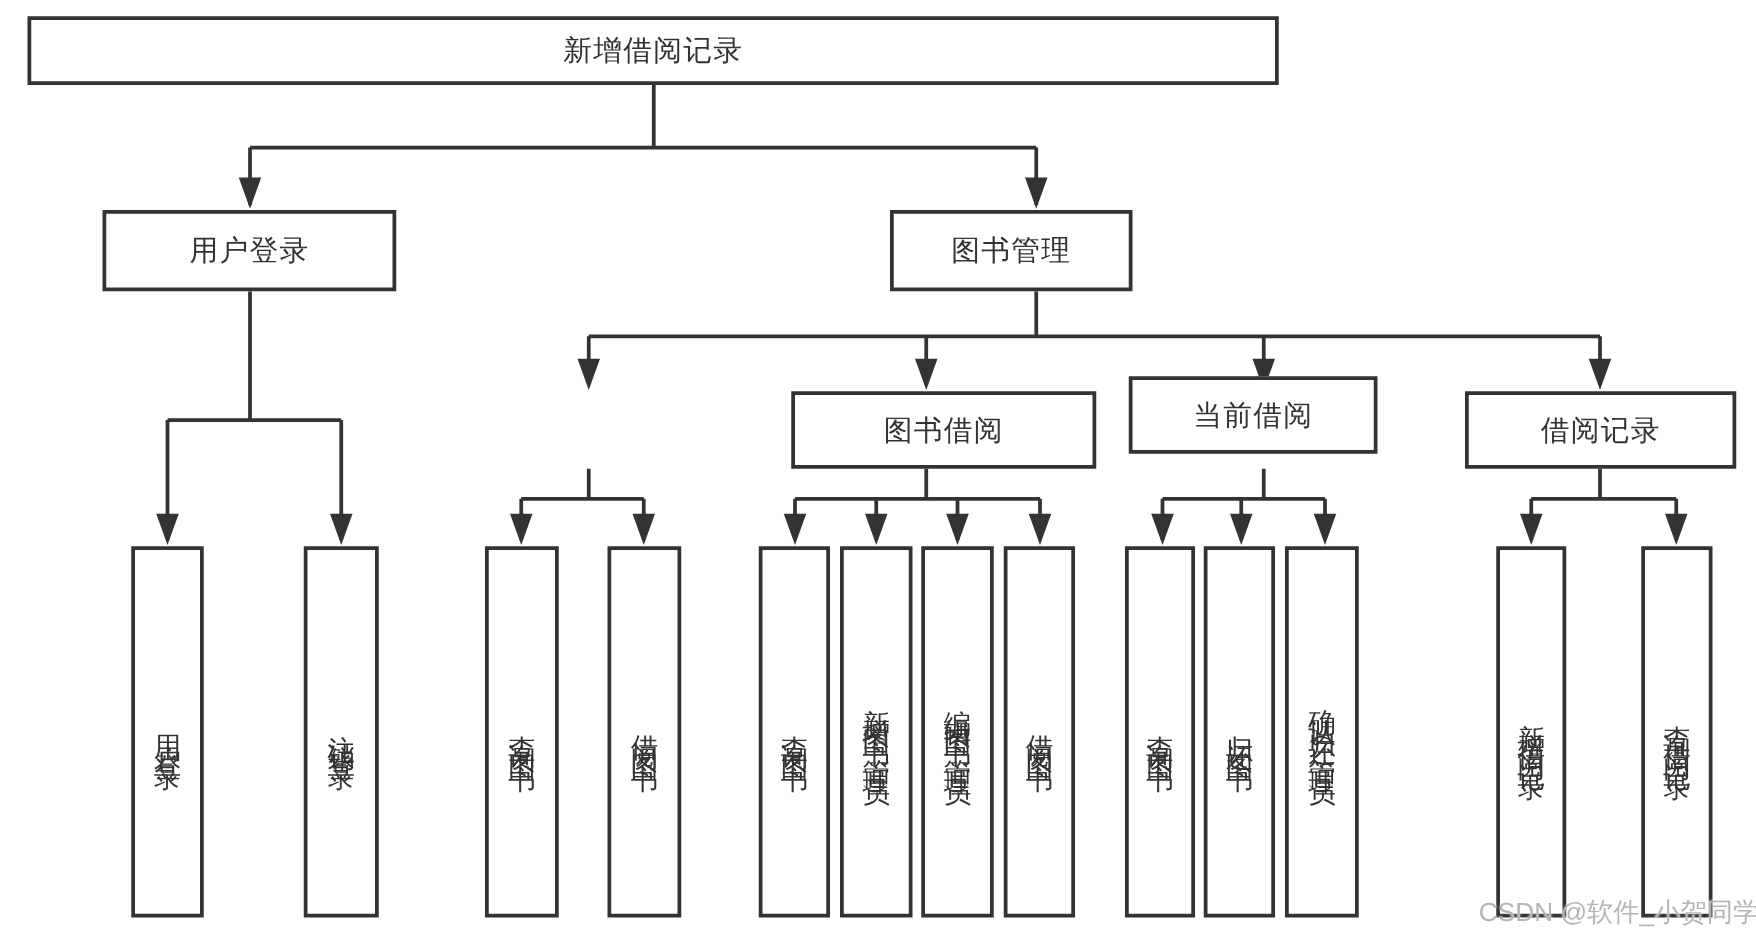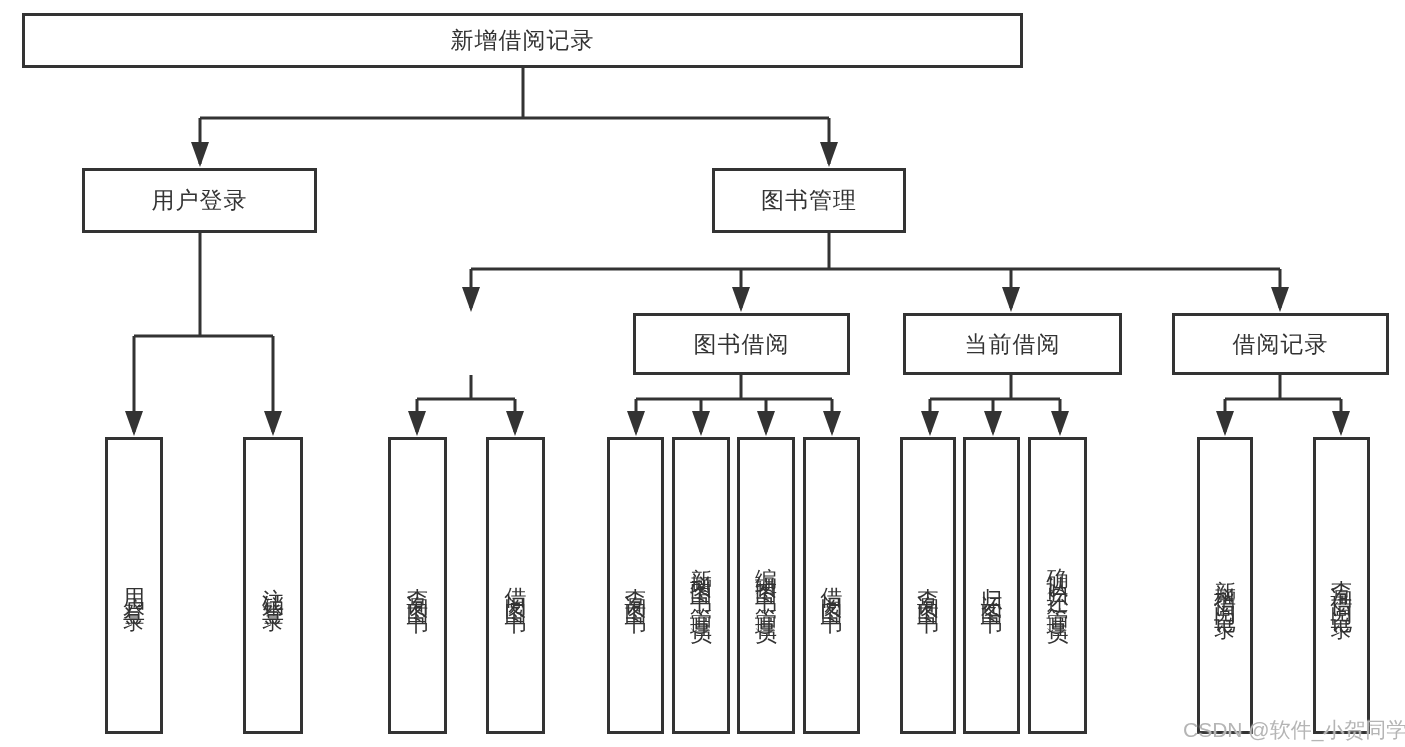--- a/index.html
+++ b/index.html
@@ -109,22 +109,22 @@
       <path d="M1225 436 l-9 -25 h18 z" fill="#333333" stroke="none"></path>
       <path d="M1341 436 l-9 -25 h18 z" fill="#333333" stroke="none"></path>
     </g>
   </svg>
 
   <div class="box hbox" style="left:22px; top:13px; width:1001px; height:55px;">新增借阅记录</div>
 
   <div class="box hbox" style="left:82px; top:168px; width:235px; height:65px;">用户登录</div>
   <div class="box hbox" style="left:712px; top:168px; width:194px; height:65px;">图书管理</div>
 
-  <div class="box hbox" style="left:633px; top:313px; width:217px; height:62px;">图书借阅</div>
-  <div class="box hbox" style="left:903px; top:313px; width:219px; height:62px;">当前借阅</div>
+  <div class="box hbox" style="left:633px; top:313px; width:244px; height:62px;">图书借阅</div>
+  <div class="box hbox" style="left:903px; top:301px; width:199px; height:62px;">当前借阅</div>
   <div class="box hbox" style="left:1172px; top:313px; width:217px; height:62px;">借阅记录</div>
 
   <div class="box leaf" style="left:105px; top:437px; width:58px; height:297px;">用户登录</div>
   <div class="box leaf" style="left:243px; top:437px; width:60px; height:297px;">注销登录</div>
 
   <div class="box leaf" style="left:388px; top:437px; width:59px; height:297px;">查询图书</div>
   <div class="box leaf" style="left:486px; top:437px; width:59px; height:297px;">借阅图书</div>
 
   <div class="box leaf" style="left:607px; top:437px; width:57px; height:297px;">查询图书</div>
   <div class="box leaf" style="left:672px; top:437px; width:58px; height:297px;">新增图书（管理员）</div>

